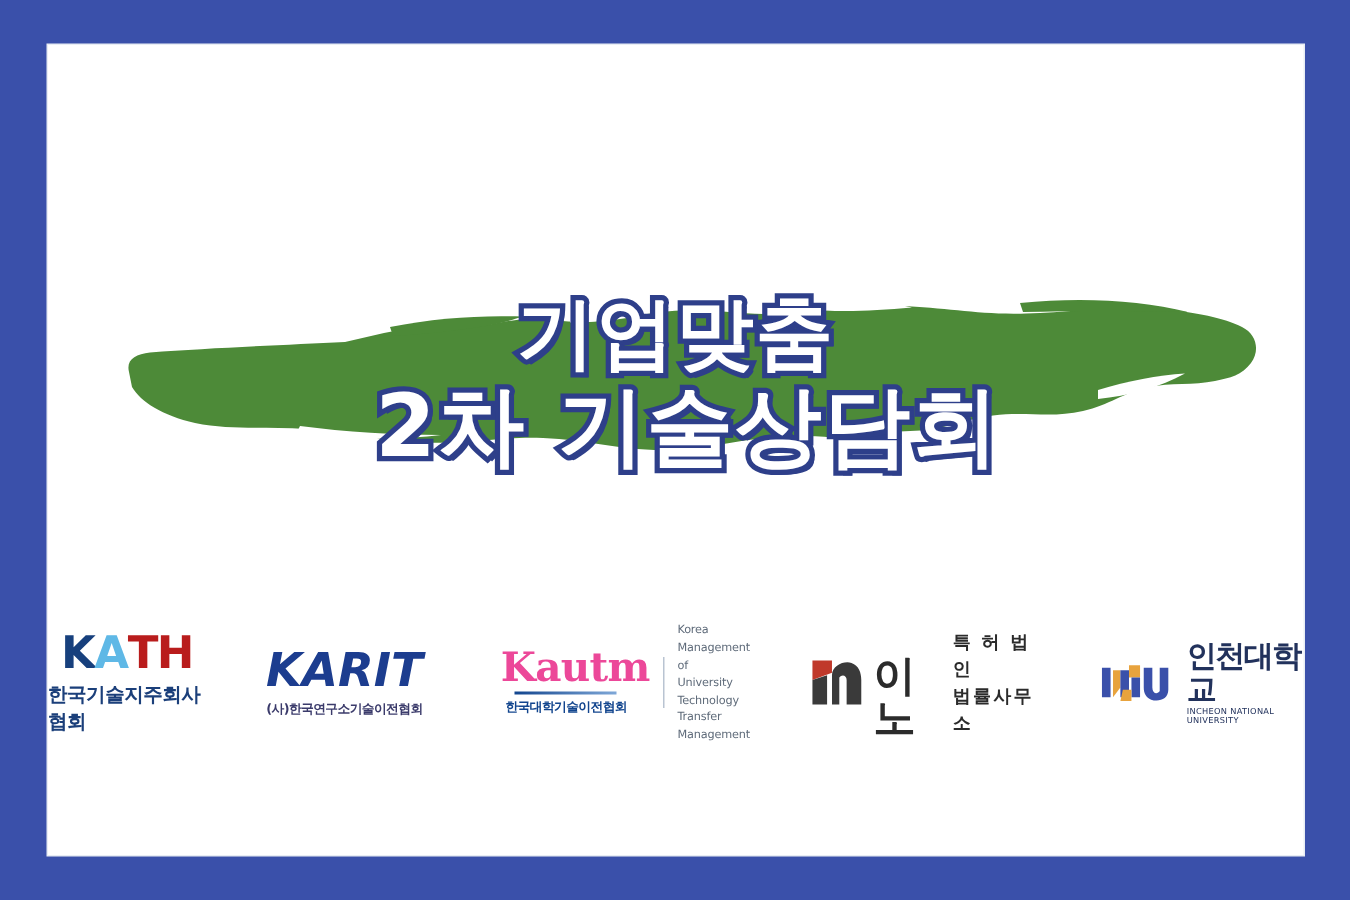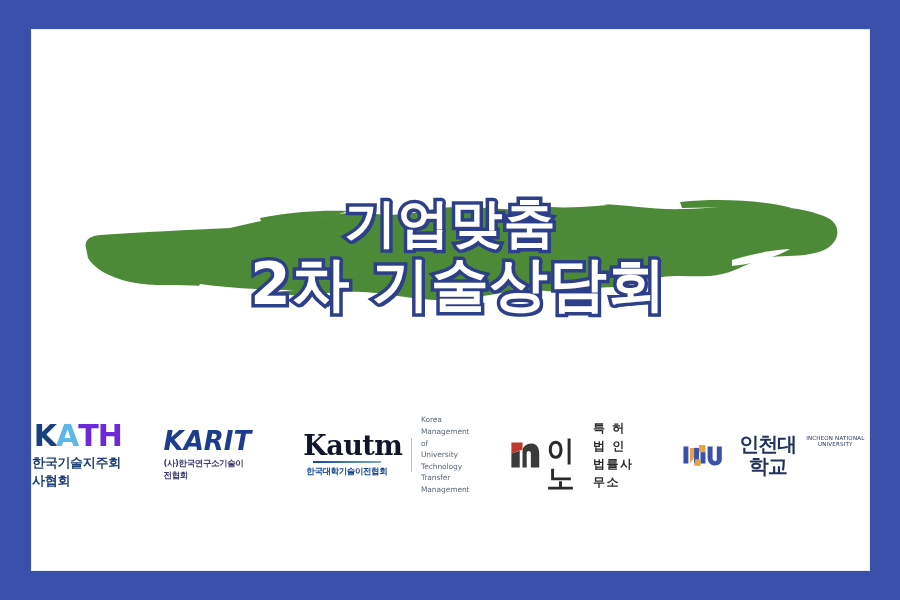--- a/index.html
+++ b/index.html
@@ -105,37 +105,37 @@
     align-items: flex-end;
     font-family: "DejaVu Sans", sans-serif;
     font-weight: bold;
     font-size: 30px;
     letter-spacing: -1px;
     line-height: 1;
     color: #1b3f7a;
   }
   .kath-k { color: #17407d; }
   .kath-a { color: #5fb8e6; }
-  .kath-th { color: #6d28d9; }
+  .kath-th { color: #b91c1c; }
   .kath-sub {
     font-family: "DejaVu Sans", sans-serif;
     font-size: 13px;
     font-weight: bold;
     color: #1b3f7a;
     letter-spacing: -0.3px;
     margin-top: 3px;
   }
 
   
   .karit-stack { display: flex; flex-direction: column; align-items: center; }
   .karit-word {
     font-family: "DejaVu Sans", sans-serif;
     font-weight: bold;
     font-style: italic;
-    font-size: 26px;
+    font-size: 31px;
     letter-spacing: 0px;
     line-height: 1;
     color: #1c3d8f;
   }
   .karit-sub {
     font-family: "DejaVu Sans", sans-serif;
     font-size: 8.5px;
     font-weight: bold;
     color: #3b3b6b;
     letter-spacing: -0.4px;
@@ -143,21 +143,21 @@
   }
 
   
   .kautm-wrap { display: flex; align-items: center; gap: 9px; }
   .kautm-stack { display: flex; flex-direction: column; align-items: center; }
   .kautm-word {
     font-family: "DejaVu Serif", "Liberation Serif", serif;
     font-weight: bold;
     font-size: 27px;
     line-height: 1;
-    color: #0f172a;
+    color: #ec4899;
     letter-spacing: -0.5px;
     margin-left: 12px;
   }
   .kautm-rule {
     width: 68px;
     height: 2px;
     background: linear-gradient(to right, #12458e, #7fa8d8);
     margin-top: 2px;
   }
   .kautm-sub {
@@ -207,21 +207,21 @@
     color: #2b2b2b;
     letter-spacing: 1.5px;
     line-height: 1.5;
     margin-left: 3px;
   }
 
   
   .inu-wrap { display: flex; align-items: center; gap: 9px; }
   .inu-mark { width: 60px; height: 36px; }
   .inu-mark svg { display: block; width: 100%; height: 100%; }
-  .inu-stack { display: flex; flex-direction: row; text-align: center; }
+  .inu-stack { display: flex; flex-direction: column; }
   .inu-kr {
     font-family: "DejaVu Sans", sans-serif;
     font-weight: bold;
     font-size: 20px;
     color: #22325c;
     letter-spacing: -1px;
     line-height: 1.1;
   }
   .inu-eng {
     font-family: "DejaVu Sans", sans-serif;

